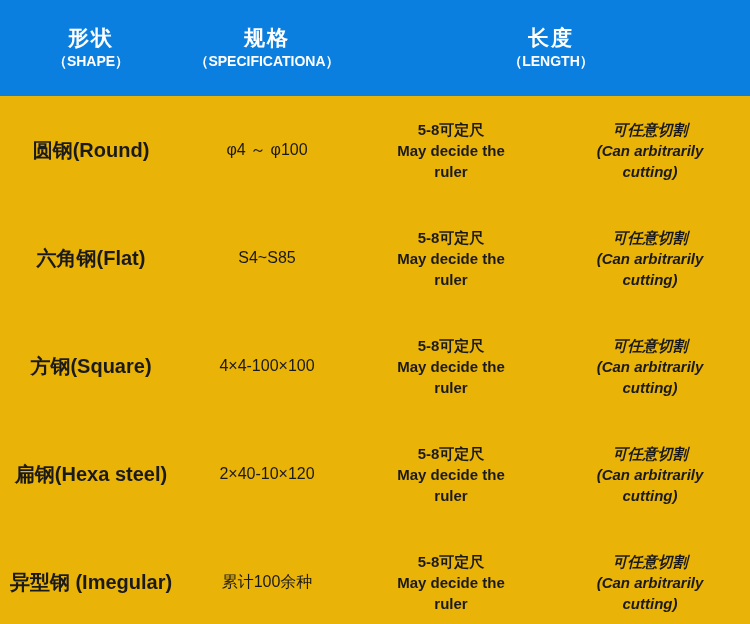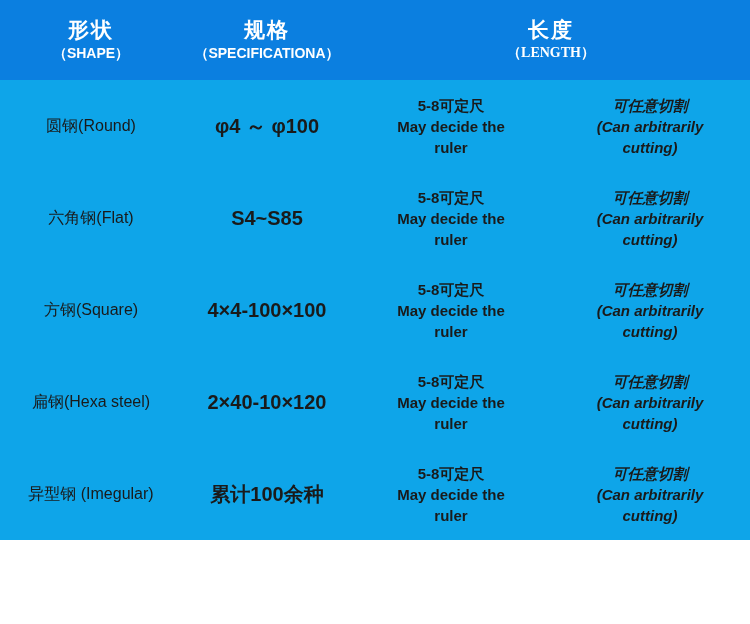--- a/index.html
+++ b/index.html
@@ -12,64 +12,64 @@
     height: 624px;
     overflow: hidden;
     font-family: "Liberation Sans", sans-serif;
   }
   .spec-table {
     width: 750px;
     border-collapse: collapse;
     table-layout: fixed;
   }
   .spec-table td, .spec-table th {
-    padding: 0;
+    padding: 8px;
     margin: 0;
     border: 0;
   }
   
   .hdr {
     background: #0b7fe0;
     color: #ffffff;
     height: 80px;
     text-align: center;
     vertical-align: middle;
     border-right: 2px solid #ffffff;
   }
-  .hdr:last-child { border-right: 0; font-family: Liberation Serif, serif; }
+  .hdr:last-child { border-right: 0; }
   .hdr-cn {
     font-size: 21px;
     font-weight: bold;
     letter-spacing: 2px;
     line-height: 26px;
   }
   .hdr-en {
     font-size: 14px;
     font-weight: bold;
     line-height: 20px;
   }
   
   .cell {
-    background: #0ea5e9;
+    background: #eab308;
     color: #1a1a1a;
     text-align: center;
     vertical-align: middle;
     height: 92px;
     border-right: 2px solid #ffffff;
     border-bottom: 2px solid #ffffff;
   }
   .cell:last-child { border-right: 0; font-style: italic; }
   .cell-shape {
-    font-size: 16px;
-    font-weight: normal;
+    font-size: 20px;
+    font-weight: bold;
     line-height: 22px;
   }
   .cell-spec {
-    font-size: 20px;
-    font-weight: bold;
+    font-size: 16px;
+    font-weight: normal;
     line-height: 22px;
   }
   .cell-len {
     font-size: 15px;
     font-weight: bold;
     line-height: 21px;
   }
   .cell-len .l1 { display: block; }
   .cell-len .l2 { display: block; }
   .cell-len .l3 { display: block; }

